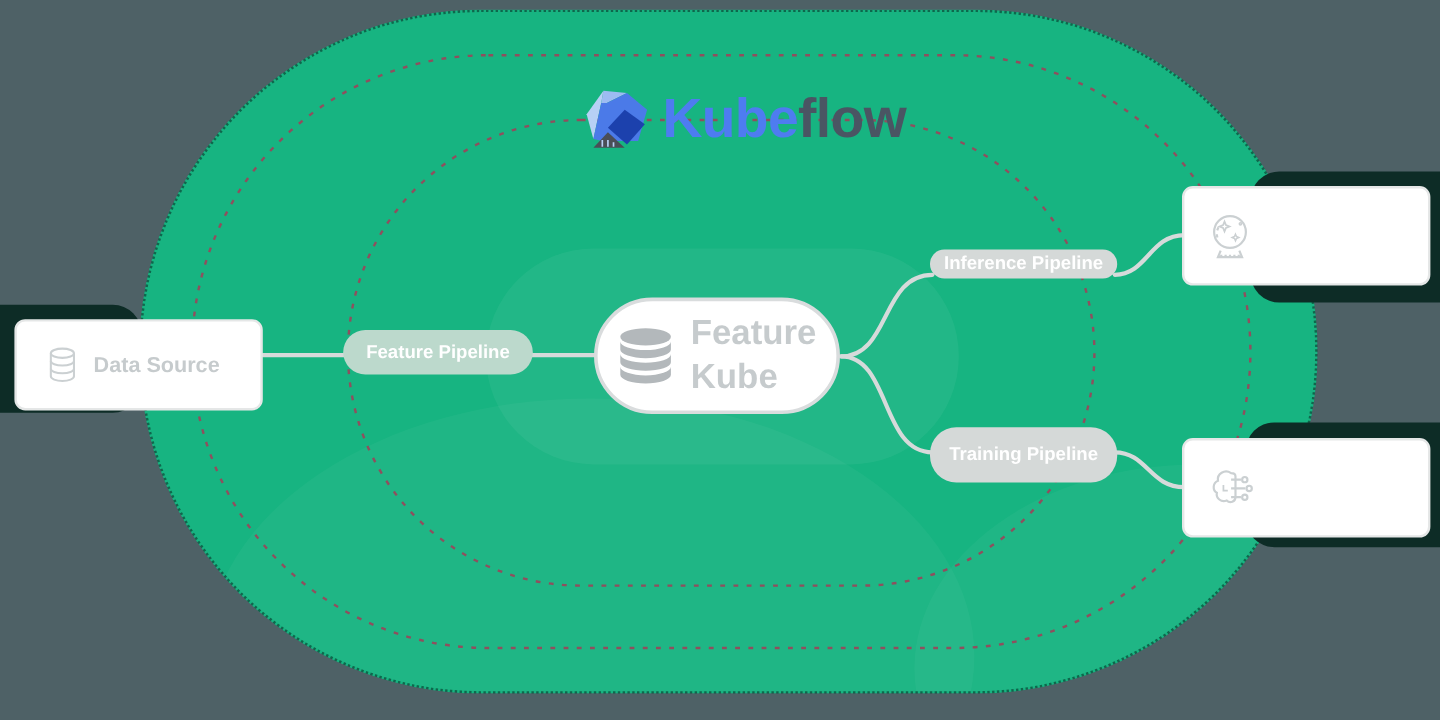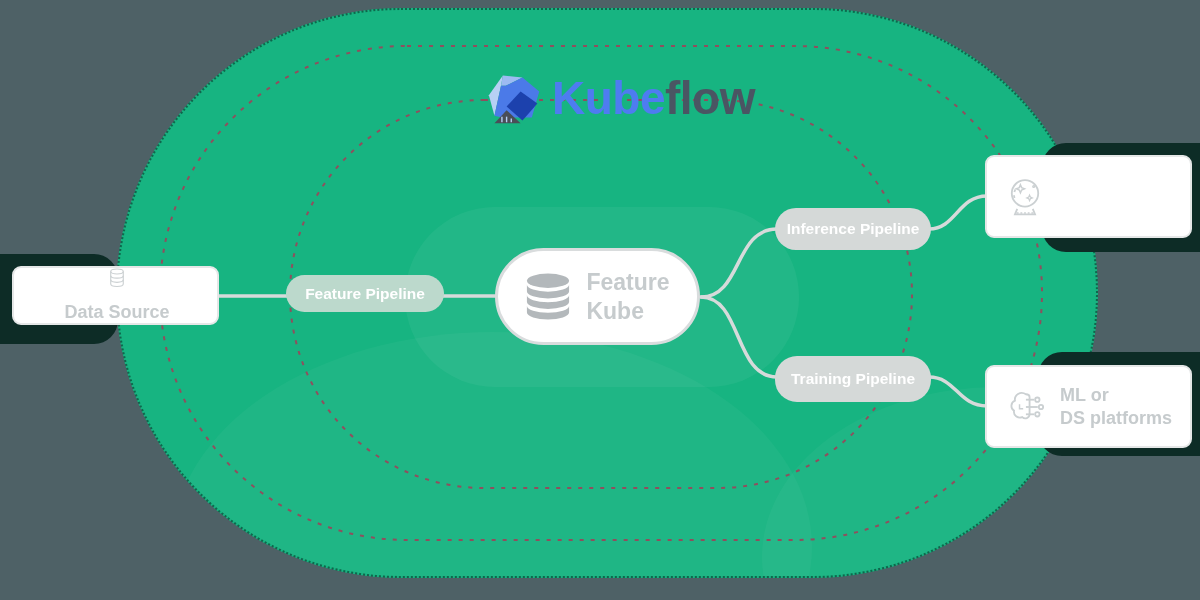--- a/index.html
+++ b/index.html
@@ -44,41 +44,41 @@
 
   
   .card{
     background:var(--white,#fff);
     border:2px solid var(--card-border,#e5e7e7);
     border-radius:9px;box-sizing:border-box;
     display:flex;align-items:center;
     color:var(--label-gray,#c6cbcd);
     font-weight:700;font-size:18px;line-height:1.25;
   }
-  .card-left{left:12px;top:266px;width:207px;height:59px;padding-left:3px;gap:13px;flex-direction:column;}
+  .card-left{left:12px;top:266px;width:207px;height:76px;padding-left:25px;gap:13px;}
   .card-top-right{left:985px;top:155px;width:207px;height:83px;padding-left:17px;gap:14px;}
   .card-bottom-right{left:985px;top:365px;width:207px;height:83px;padding-left:17px;gap:14px;}
 
   
   .pill{
     border-radius:22px;display:flex;align-items:center;justify-content:center;
     color:#fff;font-weight:700;font-size:15.5px;white-space:nowrap;
   }
   .pill-feature{left:286px;top:275px;width:158px;height:37px;background:var(--pill-green,#bcd9cc);align-items:center;}
   .pill-gray{background:var(--pill-gray,#d5d9d8);}
-  .pill-inference{left:775px;top:208px;width:156px;height:42px;}
+  .pill-inference{left:775px;top:208px;width:156px;height:24px;}
   .pill-training{left:775px;top:356px;width:156px;height:46px;}
 
   
   .store{
     left:495px;top:248px;width:205px;height:97px;border-radius:49px;
     background:var(--white,#fff);border:3px solid #d9dcdd;box-sizing:border-box;
     display:flex;align-items:center;justify-content:center;gap:15px;
   }
-  .store-label{font-size:23px;font-weight:700;color:var(--label-gray,#c6cbcd);line-height:1.22;}
+  .store-label{font-size:29px;font-weight:700;color:var(--label-gray,#c6cbcd);line-height:1.22;}
 </style>
 </head>
 <body>
 
 <div class="abs stadium">
   <div class="blob blob-a"></div>
   <div class="blob blob-b"></div>
   <div class="inner-pill"></div>
 </div>
 
@@ -164,17 +164,13 @@
   <svg width="42" height="44" viewBox="0 0 46 46" fill="none" style="stroke:var(--icon-gray,#cbd0d2)" stroke-width="2">
     <path d="M24,9 c-6,-4 -13,1 -12,7 c-5,2 -5,9 -1,11 c-1,5 4,9 9,7 c3,3 8,1 8,-3 v-19 c0,-2 -2,-3 -4,-3 z"></path>
     <path d="M24,15 h9"></path>
       <circle cx="36.5" cy="15" r="2.4"></circle>
     <path d="M24,23 h13"></path>
       <circle cx="40.5" cy="23" r="2.4"></circle>
     <path d="M24,31 h9"></path>
       <circle cx="36.5" cy="31" r="2.4"></circle>
     <path d="M17,20 v5 h4" stroke-width="1.6"></path>
   </svg>
-  <div>
-    <div>ML or</div>
-    <div>DS platforms</div>
-  </div>
 </div>
 
 </body></html>

